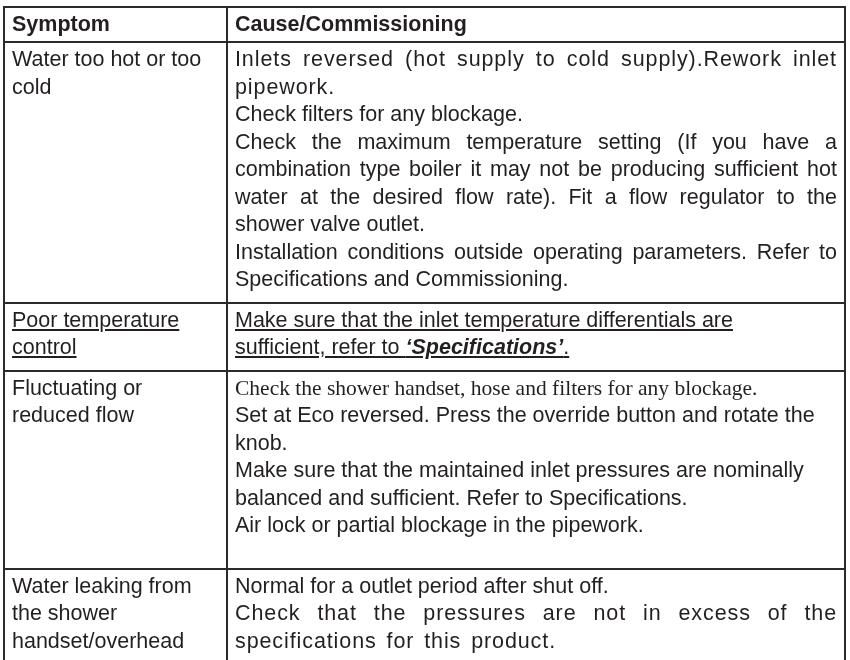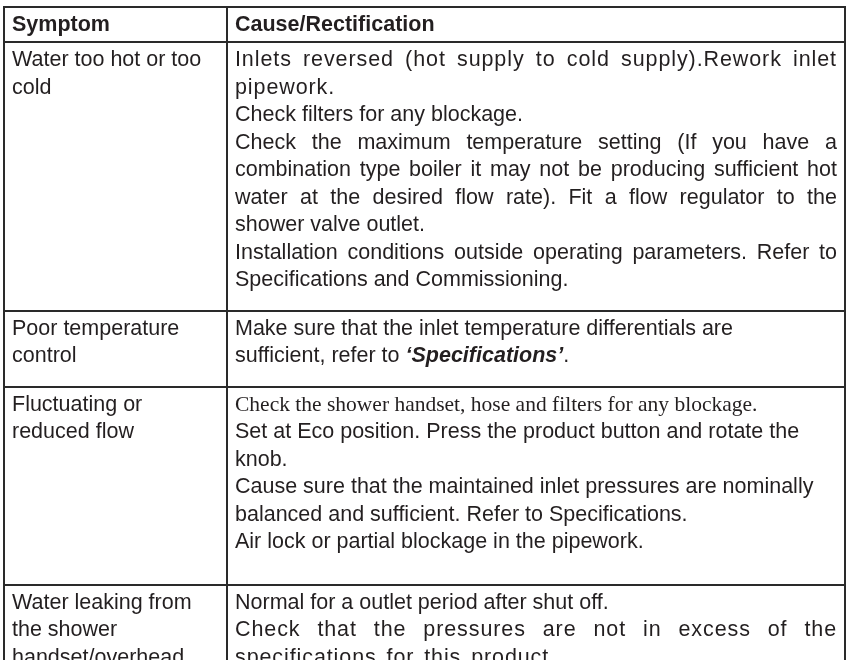--- a/index.html
+++ b/index.html
@@ -5,62 +5,62 @@
   html, body { margin: 0; padding: 0; background: #ffffff; }
   body { width: 850px; height: 660px; position: relative; overflow: hidden;
          font-family: "Liberation Sans", sans-serif; color: #231f20; }
   table.tbl { position: absolute; left: 3px; top: 6px; width: 843px;
               border-collapse: collapse; table-layout: fixed; }
   .tbl td, .tbl th { border: 2px solid #2a2a2a; vertical-align: top;
                      text-align: left; padding: 0 7px; font-size: 21.5px; line-height: 27.5px; }
   .tbl th { font-weight: bold; padding-top: 3px; padding-bottom: 2px; height: 28px; }
   .tbl col.c1 { width: 223px; }
   .tbl td.sym { padding-top: 3px; }
-  .tbl td.cause { padding-top: 3px; padding-bottom: 16px; }
+  .tbl td.cause { padding-top: 3px; padding-bottom: 8px; }
   .line { display: block; }
   b { font-weight: normal; }
   .bi { font-weight: bold; font-style: italic; }
   .spaced { letter-spacing: 0.9px; word-spacing: 3px; }
 </style>
 </head>
 <body>
 
 <table class="tbl">
   <colgroup>
       <col class="c1">
       <col class="c2">
     </colgroup>
   <thead>
     <tr>
       <th>Symptom</th>
-      <th>Cause/Rectification</th>
+      <th>Cause/Commissioning</th>
     </tr>
   </thead>
   <tbody>
     <tr style="height:192px;">
       <td class="sym">Water too hot or too cold</td>
       <td class="cause">
         <span class="line" style="text-align:justify;"><span class="spaced">Inlets reversed (hot supply to cold supply).Rework inlet pipework.</span></span>
         <span class="line">Check filters for any blockage.</span>
         <span class="line" style="text-align:justify;">Check the maximum temperature setting (If you have a combination type boiler it may not be producing sufficient hot water at the desired flow rate). Fit a flow regulator to the shower valve outlet.</span>
         <span class="line" style="text-align:justify;"><span>Installation conditions outside operating parameters. Refer to </span><b>Specifications</b><span> and </span><b>Commissioning</b><span>.</span></span>
       </td>
     </tr>
-    <tr style="height:67px;">
+    <tr style="height:67px;text-decoration:underline;">
       <td class="sym">Poor temperature control</td>
       <td class="cause">
         <span class="line" style="padding-right:60px;"><span>Make sure that the inlet temperature differentials are sufficient, refer to </span><span class="bi">‘Specifications’</span><span>.</span></span>
       </td>
     </tr>
     <tr style="height:198px;border-radius:12px;">
       <td class="sym">Fluctuating or reduced flow</td>
       <td class="cause">
         <span class="line" style="padding-right:60px;font-family:Liberation Serif, serif;">Check the shower handset, hose and filters for any blockage.</span>
-        <span class="line" style="padding-right:20px;">Set at Eco position. Press the product button and rotate the knob.</span>
-        <span class="line" style="padding-right:0;">Cause sure that the maintained inlet pressures are nominally balanced and sufficient. Refer to Specifications.</span>
+        <span class="line" style="padding-right:20px;">Set at Eco reversed. Press the override button and rotate the knob.</span>
+        <span class="line" style="padding-right:0;">Make sure that the maintained inlet pressures are nominally balanced and sufficient. Refer to Specifications.</span>
         <span class="line">Air lock or partial blockage in the pipework.</span>
       </td>
     </tr>
     <tr style="height:110px;">
       <td class="sym">Water leaking from the shower handset/overhead</td>
       <td class="cause">
         <span class="line">Normal for a outlet period after shut off.</span>
         <span class="line spaced" style="text-align:justify;">Check that the pressures are not in excess of the specifications for this product.</span>
       </td>
     </tr>

